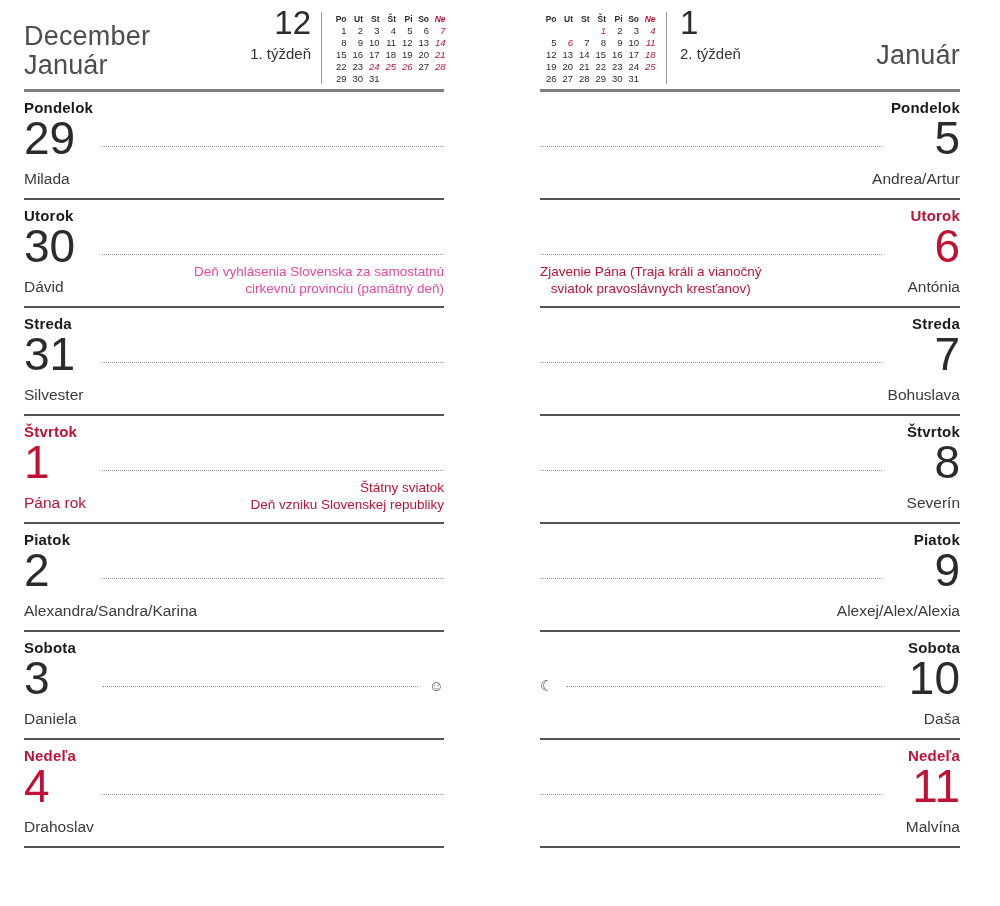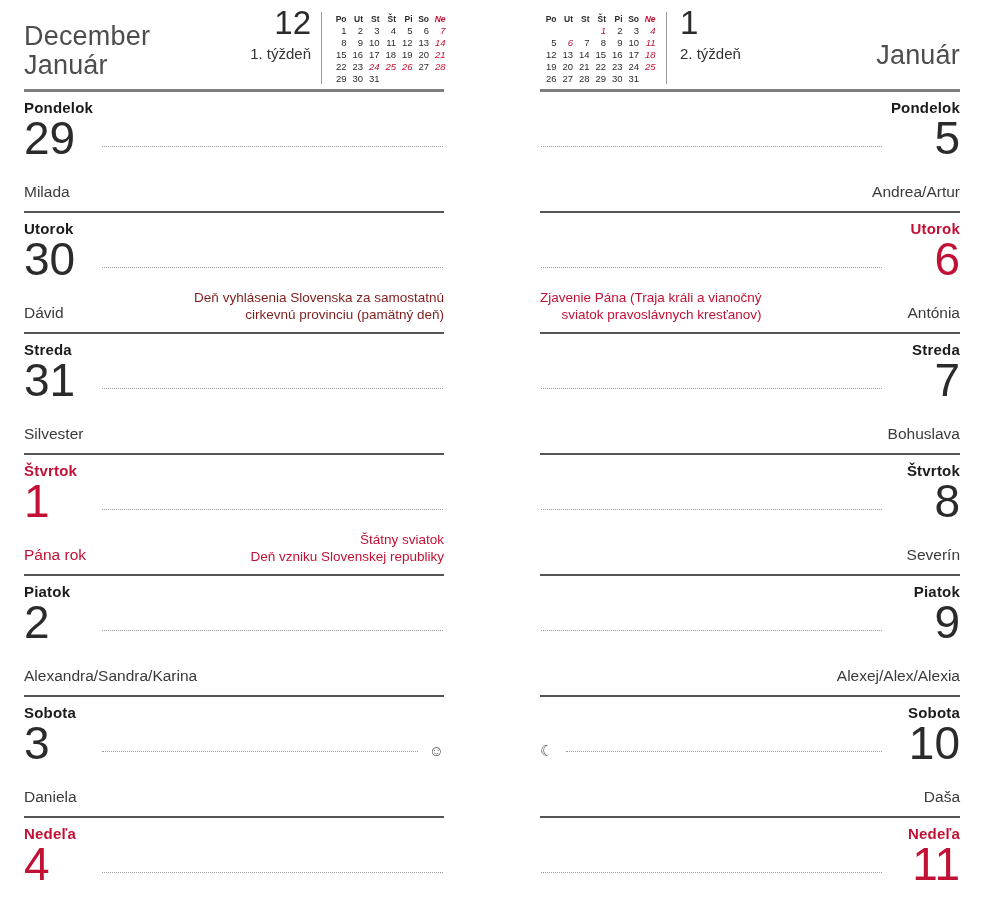--- a/index.html
+++ b/index.html
@@ -24,34 +24,34 @@
   .page.right .vdiv { left:126px; }
   .mini-cal { position:absolute; top:13px; width:116px; }
   .page.left  .mini-cal { left:306px; }
   .page.right .mini-cal { left:0; }
   .mini-row { display:flex; }
   .mini-cell { width:16.5px; text-align:right; font-size:9.5px; line-height:12px; color:#2b2b2b; }
   .mini-cell.mini-head { font-weight:bold; font-size:8.5px; }
   .mini-cell.red { color:var(--red);font-style:italic; }
 
   
-  .day-row { position:relative; height:121px; border-bottom:2px solid var(--line); }
+  .day-row { position:relative; height:108px; border-bottom:2px solid var(--line); }
   .weekday { position:absolute; top:7px; font-size:15px; font-weight:bold; color:#1b1b1b; letter-spacing:.2px; }
   .daynum  { position:absolute; top:23px; font-size:46px; line-height:1; color:#2b2b2b; }
   .person  { position:absolute; bottom:10px; font-size:15.5px; color:#3a3a3a; }
   .page.left  .weekday, .page.left  .daynum, .page.left  .person { left:0; }
   .page.right .weekday, .page.right .daynum, .page.right .person { right:0; }
   .dotline { position:absolute; top:54px; height:0; border-top:1px dotted #9a9a9a; }
   .page.left  .dotline { left:78px; right:1px; }
   .page.right .dotline { left:1px; right:78px; }
   .page.left  .dotline.short { right:26px; }
   .page.right .dotline.short { left:26px; }
-  .note { position:absolute; bottom:9px; font-size:13.5px; line-height:17px; color:#7f1d1d; }
+  .note { position:absolute; bottom:9px; font-size:13.5px; line-height:17px; color:#ec4899; }
   .page.left  .note { right:0; text-align:right; }
-  .page.right .note { left:0; text-align:right; }
+  .page.right .note { left:0; text-align:center; }
   .moon { position:absolute; top:46px; font-size:15px; line-height:15px; color:#555; }
   .moon.at-right { right:0; }
   .moon.at-left  { left:0; }
   .red { color:var(--red) !important; }
 </style>
 </head>
 <body>
 
 <section class="page left">
   <header>

